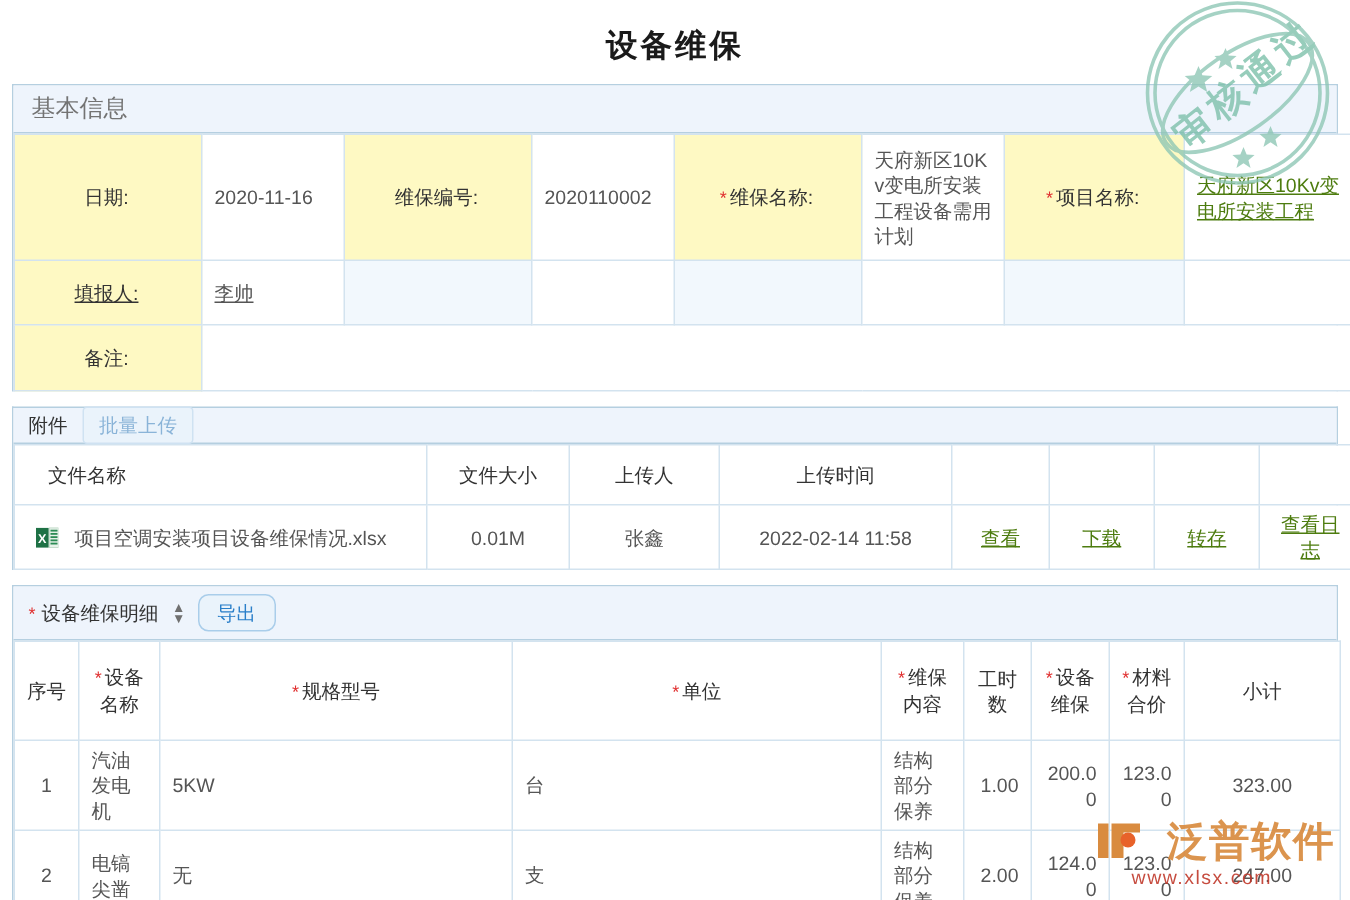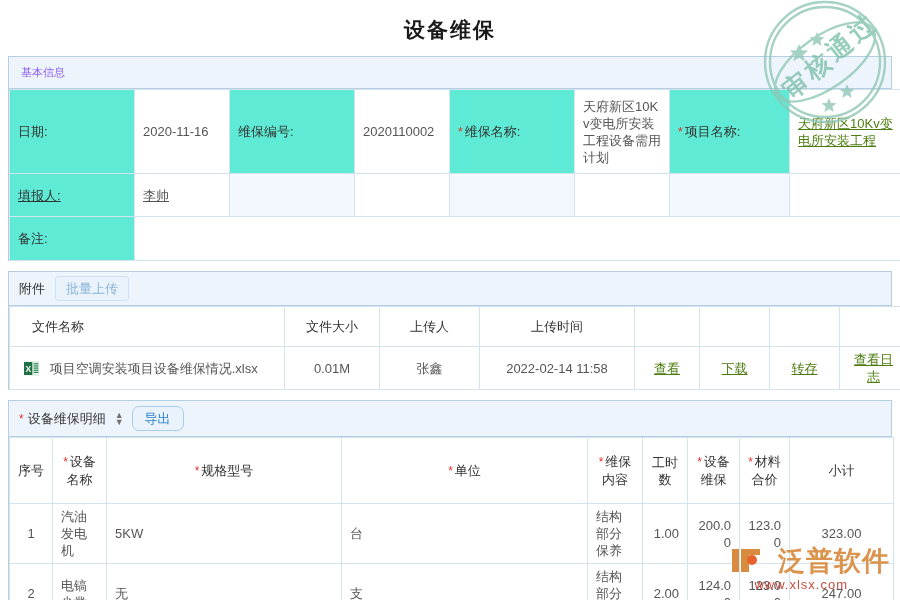--- a/index.html
+++ b/index.html
@@ -60,22 +60,22 @@
     border-bottom: 1px solid #b5cfe0;
     height: 32px;
     display: flex;
     align-items: center;
     padding: 0 12px;
     font-size: 13px;
     color: #333;
     box-sizing: border-box;
   }
   .section-head .sec-title {
-    font-size: 11px;
-    color: #8b5cf6;
+    font-size: 16px;
+    color: #737373;
     text-align: right;
   }
   .req-star {
     color: #e03030;
     font-size: 12px;
     margin-right: 2px;
   }
 
   
   table.grid {
@@ -91,22 +91,22 @@
     padding: 4px 8px;
     box-sizing: border-box;
     word-break: break-all;
     line-height: 17px;
   }
   
   .basic td {
     height: 42px;
   }
   .basic .lbl {
-    background: #5eead4;
-    text-align: left;
+    background: #fef9c3;
+    text-align: center;
     color: #333;
     padding-right: 10px;
   }
   .basic .val {
     background: #ffffff;
     color: #555;
     text-align: left;
   }
   .basic .empty-lbl {
     background: #f2f8fd;
@@ -117,21 +117,21 @@
   .link {
     color: #4d7c0f;
     text-decoration: underline;
     cursor: pointer;
   }
 
   
   .att-head {
     background: #eef4fc;
     border-bottom: 1px solid #b5cfe0;
-    height: 34px;
+    height: 24px;
     display: flex;
     align-items: center;
     padding: 0 10px;
     box-sizing: border-box;
     gap: 10px;
   }
   .btn-upload {
     background: #eaf3fb;
     border: 1px solid #cfe2f2;
     color: #8ab4d8;

